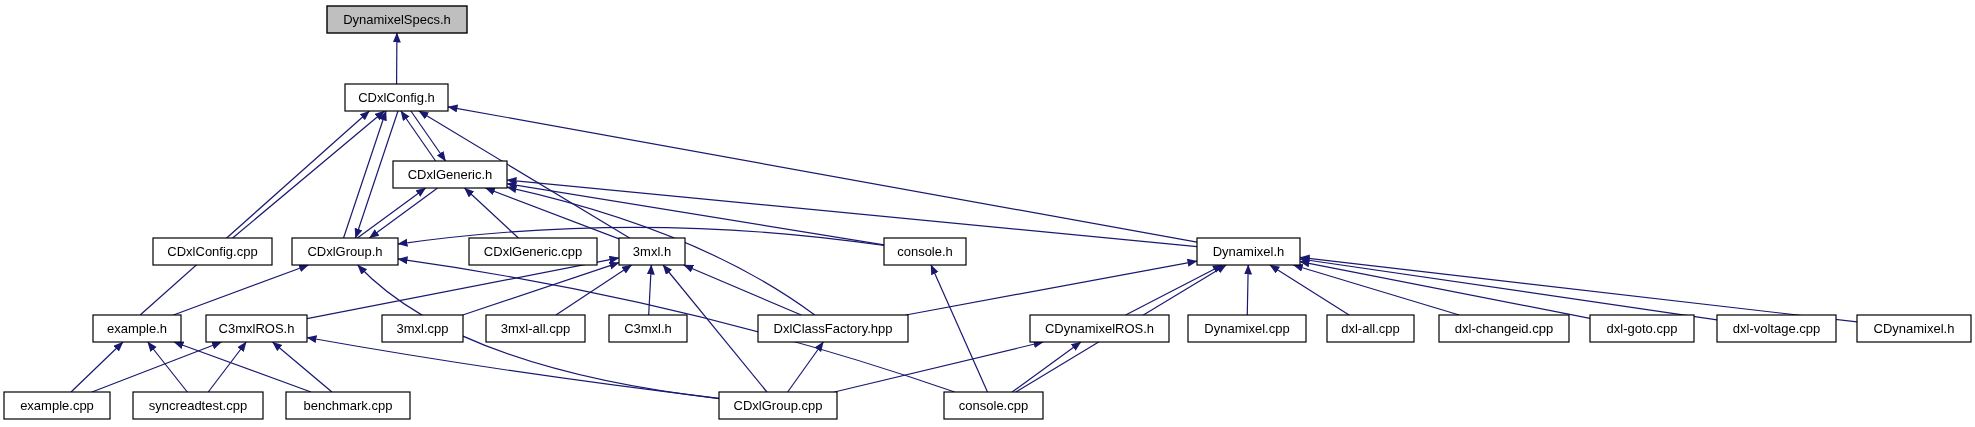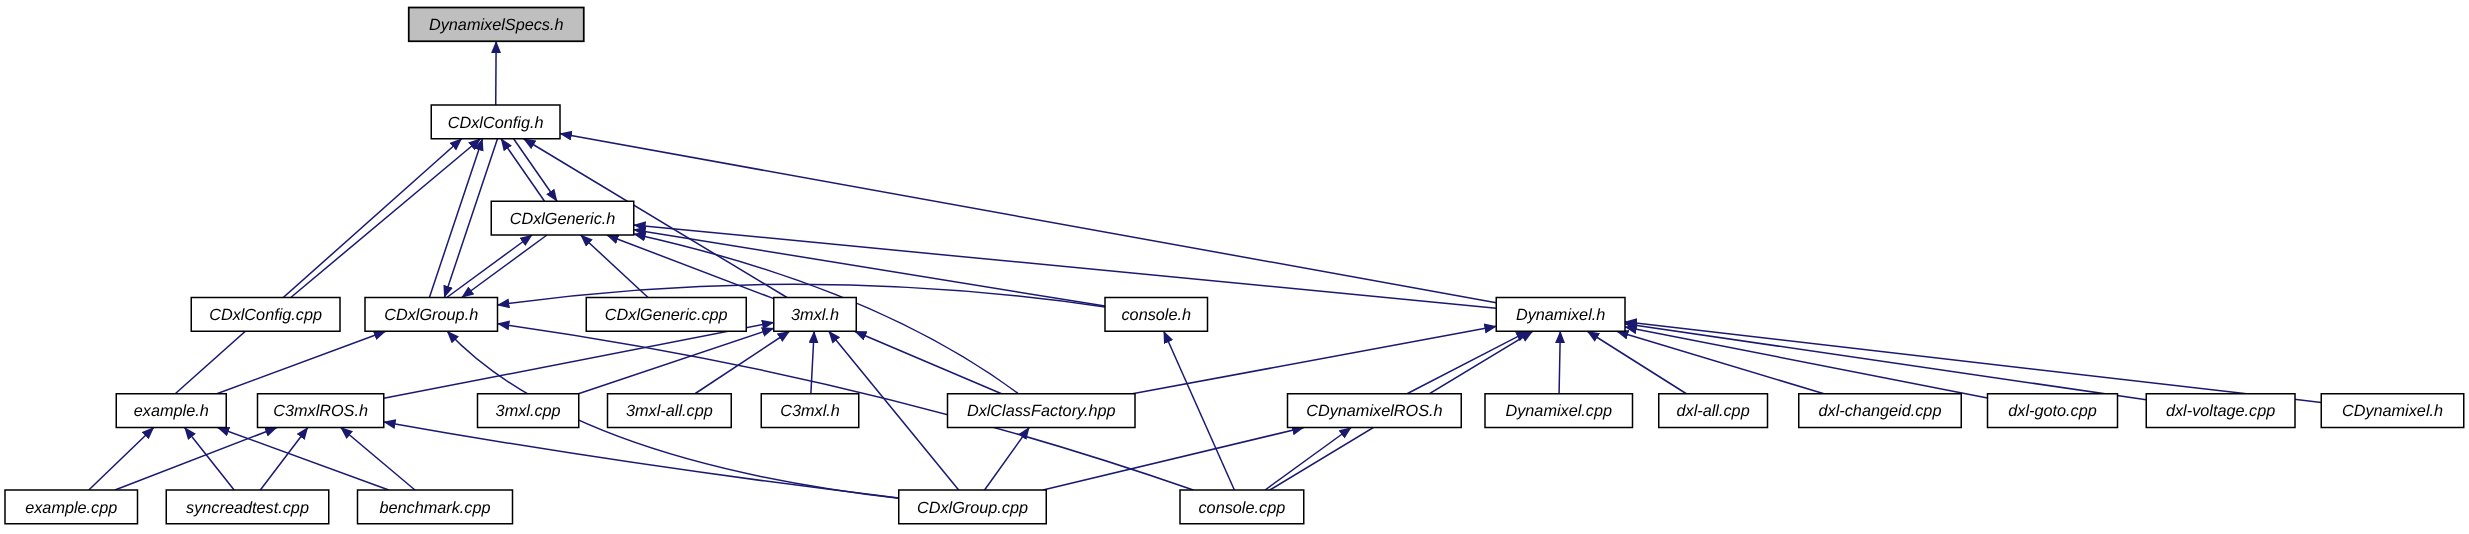--- a/index.html
+++ b/index.html
@@ -1,16 +1,16 @@
 <!DOCTYPE html>
 <html><head>
 <meta charset="utf-8">
 <style>
   html, body { margin: 0; padding: 0; background: #ffffff; }
-  .canvas-wrap { position: relative; width: 1975px; height: 427px; background: #ffffff; overflow: hidden; font-style: italic; }
+  .canvas-wrap { position: relative; width: 1975px; height: 427px; background: #ffffff; overflow: hidden; }
   svg { display: block; font-family: "Liberation Sans", "DejaVu Sans", sans-serif; }
   .node rect { fill: #ffffff; stroke: #000000; stroke-width: 1.2; }
   .node.root rect { fill: #bfbfbf; stroke: #000000; stroke-width: 1.4; }
   .node text { fill: #000000; font-size: 13px; text-anchor: middle; }
   .edge { fill: none; stroke: #191970; stroke-width: 1.2; }
 </style>
 </head>
 <body>
 
 <div class="canvas-wrap">

